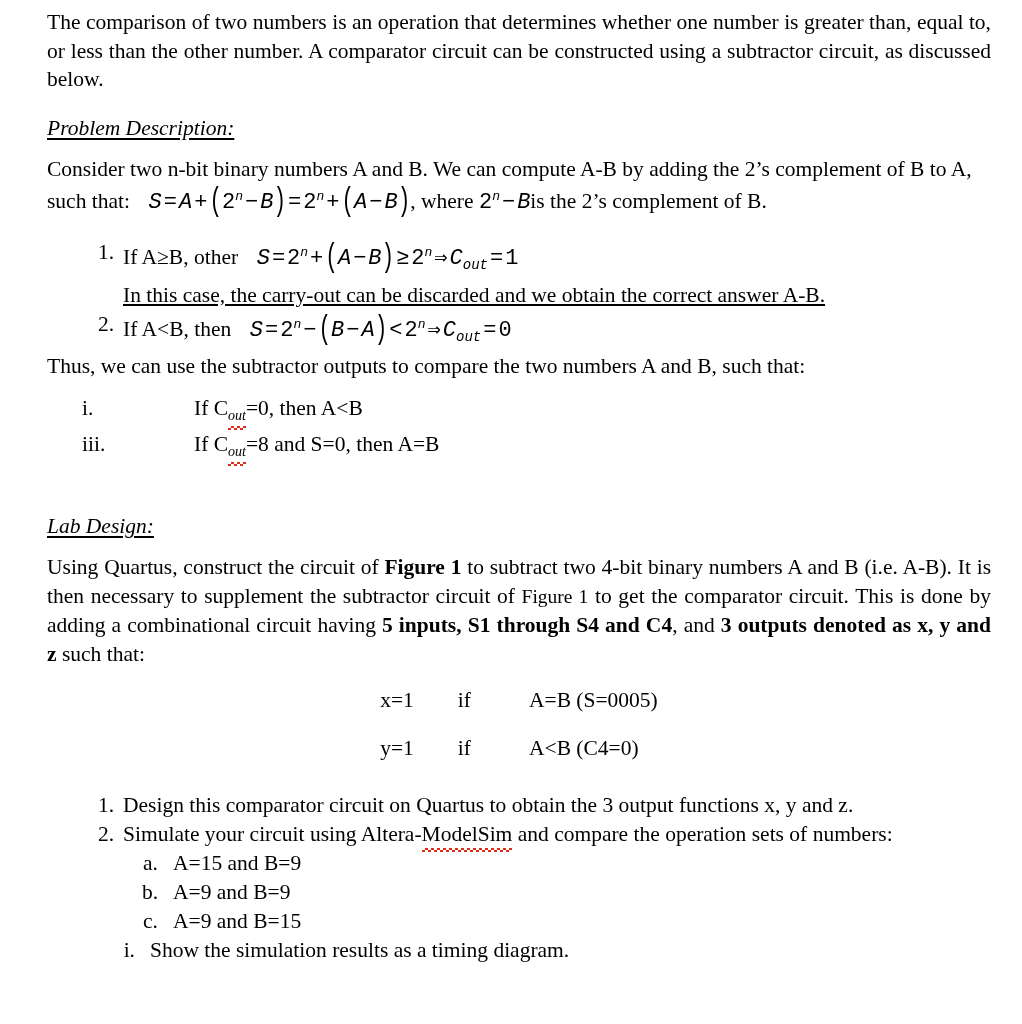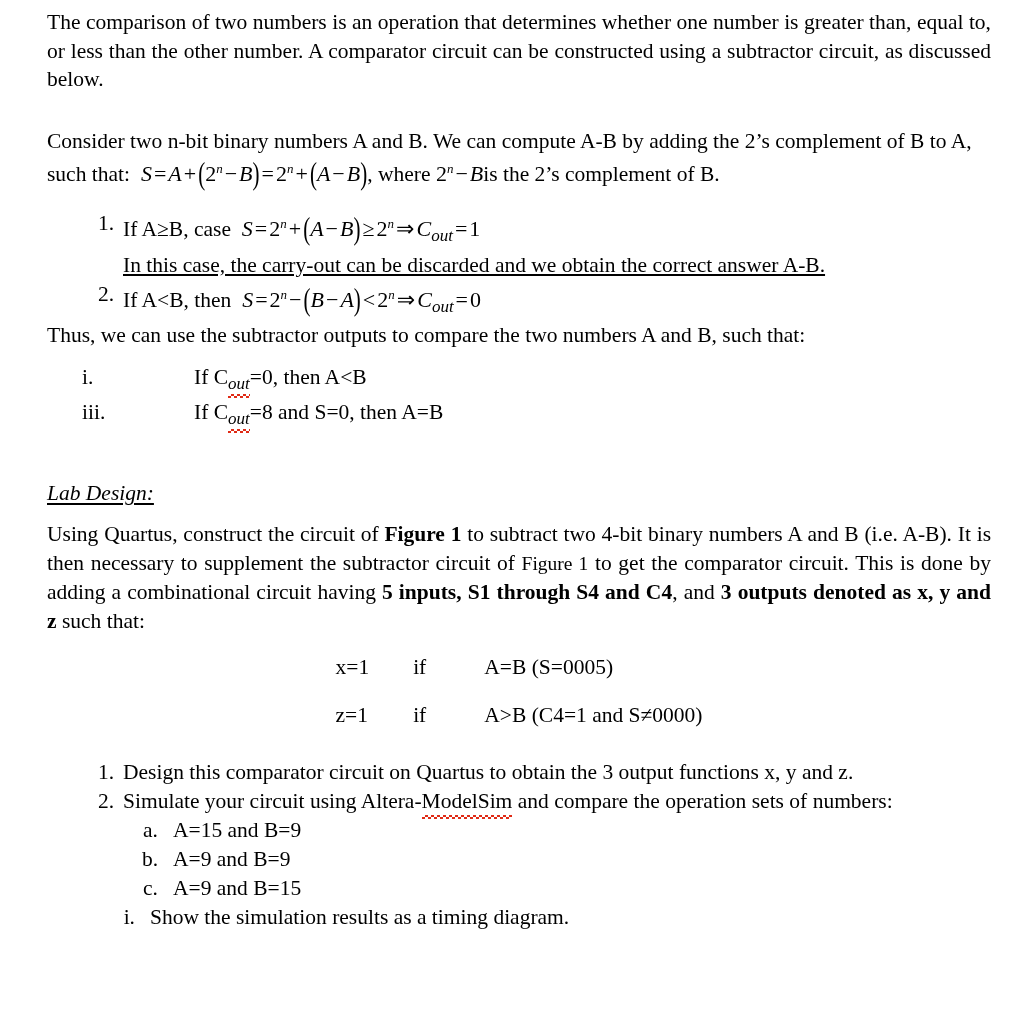--- a/index.html
+++ b/index.html
@@ -49,36 +49,36 @@
     font-size: 21.5px;
     line-height: 28px;
     font-style: italic;
     text-decoration: underline;
     text-underline-offset: 3px;
     display: inline-block;
   }
 
   
   .math {
-    font-family: Liberation Serif, serif;
+    font-family: Liberation Mono, monospace;
     font-style: italic;
     font-size: 22px;
     white-space: nowrap;
     margin-top: 12px;
   }
   .math .op { font-style: normal; padding: 0 2px; }
   .math .num { font-style: normal; }
   .mvar { font-style: italic; }
   .sup {
     font-size: 13px;
     vertical-align: super;
     font-style: italic;
   }
   .sub {
-    font-size: 17px;
+    font-size: 14px;
     vertical-align: sub;
     font-style: italic;
   }
   .bigparen {
     font-style: normal;
     display: inline-block;
     transform: scaleY(1.55);
     transform-origin: center;
     font-size: 21px;
     position: relative;
@@ -218,38 +218,41 @@
 </head>
 <body>
 
 <div class="page">
 <div class="content">
 
   <p class="body">The comparison of two numbers is an operation that determines whether one number is greater than, equal to, or less than the other number. A comparator circuit can be constructed using a subtractor circuit, as discussed below.</p>
 
   <div class="gap-md"></div>
 
+  <div>
+    <span class="section-head">Problem Description:</span>
+  </div>
 
   <div class="gap-sm"></div>
 
   <p class="body nojust">
     <span>Consider two n-bit binary numbers A and B. We can compute A-B by adding the 2’s complement of B to A, such that:</span>
     <span class="math">&nbsp;<span class="mvar">S</span><span class="op">=</span><span class="mvar">A</span><span class="op">+</span><span class="bigparen">(</span><span class="num">2</span><span class="sup">n</span><span class="op">−</span><span class="mvar">B</span><span class="bigparen">)</span><span class="op">=</span><span class="num">2</span><span class="sup">n</span><span class="op">+</span><span class="bigparen">(</span><span class="mvar">A</span><span class="op">−</span><span class="mvar">B</span><span class="bigparen">)</span></span><span>,</span>
     <span>where</span>
     <span class="math"><span class="num">2</span><span class="sup">n</span><span class="op">−</span><span class="mvar">B</span></span><span>is the 2’s complement of B.</span>
   </p>
 
   <div class="gap-md"></div>
 
   <div class="lvl1-wrap">
     <ol class="lvl1">
 
       <li>
         <span class="marker">1.</span>
-        <span>If A≥B, case</span>
+        <span>If A≥B, other</span>
         <span class="math">&nbsp;<span class="mvar">S</span><span class="op">=</span><span class="num">2</span><span class="sup">n</span><span class="op">+</span><span class="bigparen">(</span><span class="mvar">A</span><span class="op">−</span><span class="mvar">B</span><span class="bigparen">)</span><span class="op">≥</span><span class="num">2</span><span class="sup">n</span><span class="op">⇒</span><span class="mvar">C</span><span class="sub">out</span><span class="op">=</span><span class="num">1</span></span>
       </li>
 
       <li class="subline" style="list-style:none;padding-left:41px;">
         <span>In this case, the carry-out can be discarded and we obtain the correct answer A-B.</span>
       </li>
 
       <li>
         <span class="marker">2.</span>
         <span>If A&lt;B, then</span>
@@ -290,23 +293,23 @@
   <div class="gap-md"></div>
 
   <table class="eqtable">
     <tbody>
           <tr>
       <td class="c1">x=1</td>
       <td class="c2">if</td>
       <td>A=B (S=0005)</td>
     </tr>
     <tr>
-      <td class="c1">z=1</td>
+      <td class="c1">y=1</td>
       <td class="c2">if</td>
-      <td>A&gt;B (C4=1 and S≠0000)</td>
+      <td>A&lt;B (C4=0)</td>
     </tr>
   </tbody>
       </table>
 
   <div class="gap-lg"></div>
 
   <div class="tasks-wrap">
     <ol class="tasks">
       <li>
         <span class="marker">1.</span>

